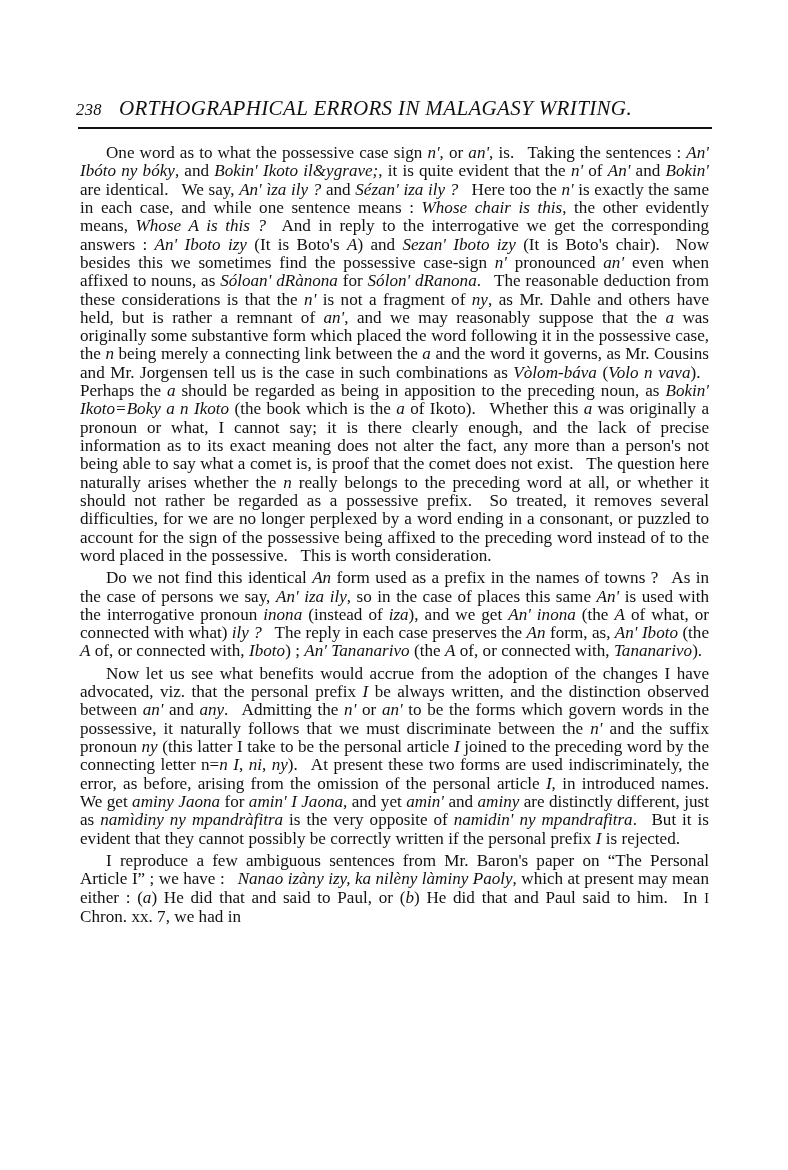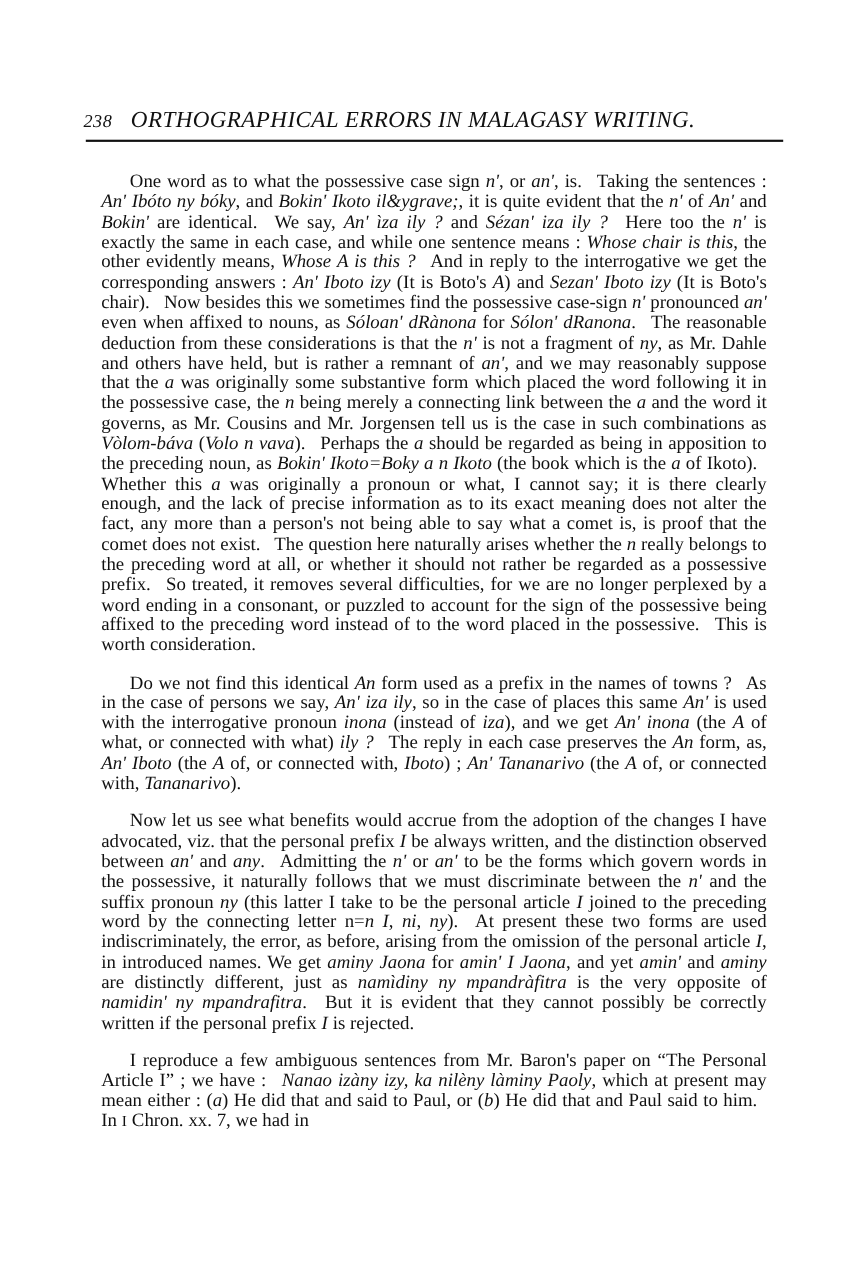--- a/index.html
+++ b/index.html
@@ -52,21 +52,21 @@
     height: 1.6px;
     background: #111111;
   }
   .body-col {
     position: absolute;
     left: 76px;
     top: 124px;
     width: 637px;
   }
   p.para {
-    margin: 16px;
+    margin: 4px;
     font-size: 17.1px;
     line-height: 18.32px;
     text-align: justify;
     text-justify: inter-word;
     text-indent: 26px;
     word-spacing: 0.1px;
     -webkit-hyphens: none;
     hyphens: none;
   }
   p.para i, p.para em {

